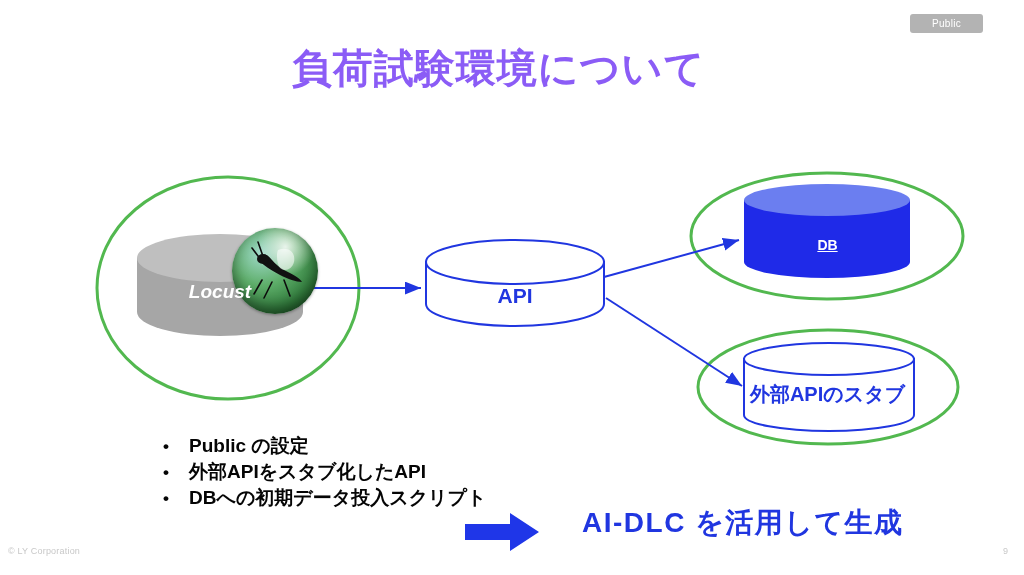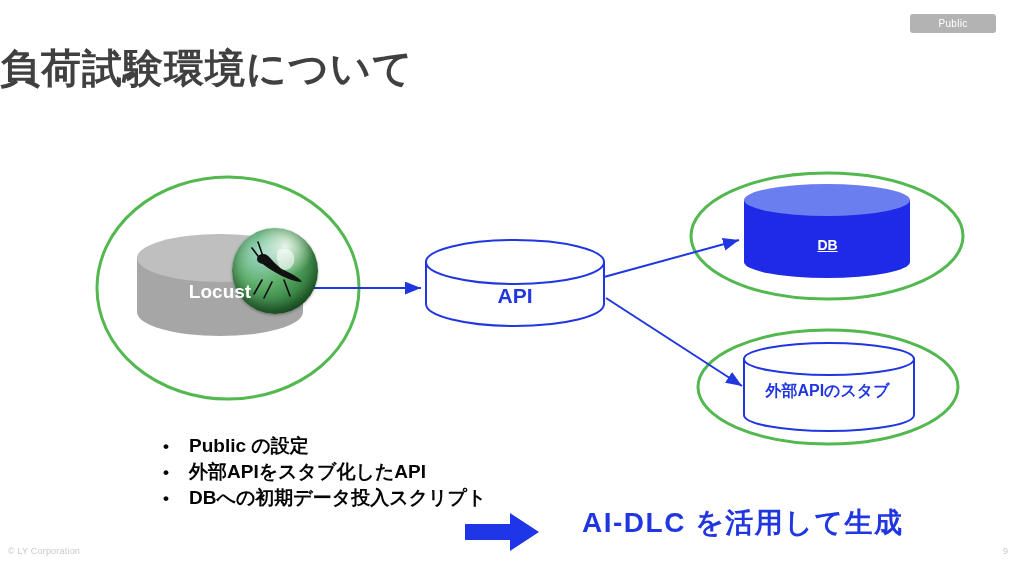--- a/index.html
+++ b/index.html
@@ -16,41 +16,41 @@
     height: 575px;
     background: #ffffff;
     overflow: hidden;
   }
 
   
   .public-badge {
     position: absolute;
     left: 910px;
     top: 14px;
-    width: 86px;
+    width: 73px;
     height: 19px;
     background: #b3b3b3;
     border-radius: 3px;
     color: #ffffff;
     font-size: 10px;
     line-height: 19px;
     text-align: center;
     letter-spacing: 0.3px;
   }
 
   
   .slide-title {
     position: absolute;
     left: 0;
     top: 41px;
     width: 997px;
-    text-align: left;
+    text-align: center;
     font-size: 40px;
     font-weight: bold;
-    color: #404040;
+    color: #8b5cf6;
     letter-spacing: 1px;
     white-space: nowrap;
   }
 
   
   #diagram {
     position: absolute;
     left: 0;
     top: 0;
     width: 1024px;
@@ -64,41 +64,42 @@
     text-align: center;
     font-weight: bold;
     white-space: nowrap;
   }
   .label-locust {
     left: 140px;
     top: 281px;
     width: 160px;
     font-size: 19px;
     color: #ffffff;
+    font-style: italic;
   }
   .label-api {
     left: 430px;
     top: 284px;
     width: 170px;
     font-size: 21px;
     color: #2036e0;
   }
   .label-db {
     left: 745px;
     top: 237px;
     width: 165px;
     font-size: 14px;
     color: #ffffff;
     text-decoration: underline;
   }
   .label-stub {
     left: 730px;
     top: 381px;
     width: 195px;
-    font-size: 16px;
+    font-size: 20px;
     color: #2036e0;
   }
 
   
   .locust-logo {
     position: absolute;
     left: 232px;
     top: 228px;
     width: 86px;
     height: 86px;

